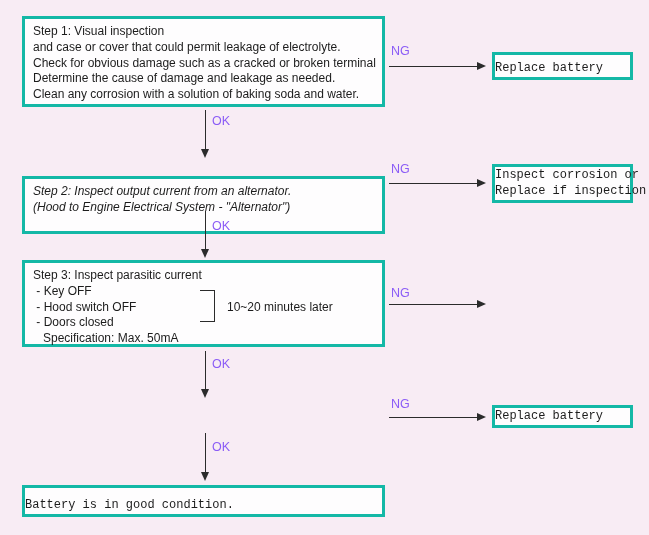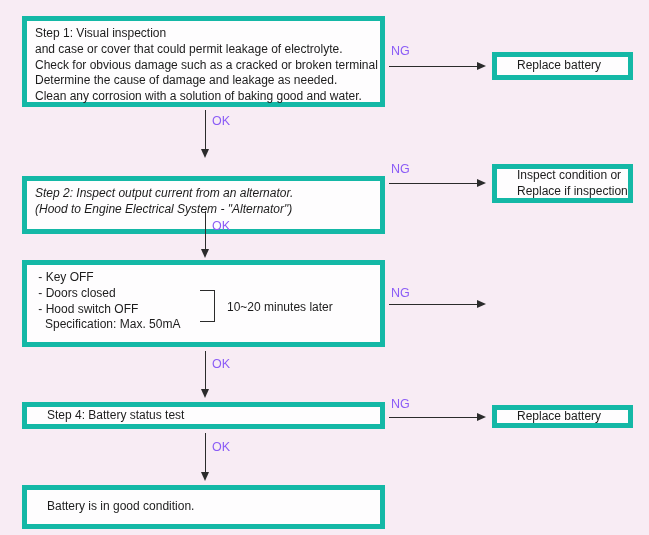--- a/index.html
+++ b/index.html
@@ -9,31 +9,31 @@
   }
   .canvas{
     position:relative;
     width:649px;height:535px;
     background:#f8ecf4;
     overflow:hidden;
   }
   .box{
     position:absolute;
     background:#fefdfe;
-    border:5px solid #14b8a6;
+    border:3px solid #14b8a6;
     box-sizing:border-box;
     color:#1c1c1c;
     font-size:12px;
   }
   .box .bline{
     white-space:pre;
     line-height:15.8px;
   }
   .pad{padding:5px 6px 0 8px;}
-  .vcenter{display:flex;flex-direction:column;justify-content:center;padding:0 6px 0 20px;}
+  .vcenter{display:flex;flex-direction:column;justify-content:flex-end;padding:0 6px 0 0;font-family:Liberation Mono, monospace;}
   .main-box{left:22px;width:363px;}
   .ng-box{left:492px;width:141px;}
   .vline{
     position:absolute;
     width:1px;
     background:#2b2b2b;
   }
   .hline{
     position:absolute;
     height:1px;
@@ -76,21 +76,21 @@
 </head>
 <body>
 
 <div class="canvas">
 
   <div class="box main-box pad" style="top:16px;height:91px;">
     <div class="bline">Step 1: Visual inspection</div>
     <div class="bline">and case or cover that could permit leakage of electrolyte.</div>
     <div class="bline">Check for obvious damage such as a cracked or broken terminal</div>
     <div class="bline">Determine the cause of damage and leakage as needed.</div>
-    <div class="bline">Clean any corrosion with a solution of baking good and water.</div>
+    <div class="bline">Clean any corrosion with a solution of baking soda and water.</div>
   </div>
 
   <div class="vline" style="left:205px;top:110px;height:40px;"></div>
   <div class="head-down" style="left:201px;top:149px;"></div>
   <div class="flow-label" style="left:212px;top:114px;">OK</div>
 
   <div class="flow-label" style="left:391px;top:44px;">NG</div>
   <div class="hline" style="left:389px;top:66px;width:89px;"></div>
   <div class="head-right" style="left:477px;top:62px;"></div>
   <div class="box ng-box vcenter" style="top:52px;height:28px;">
@@ -103,53 +103,51 @@
   </div>
 
   <div class="vline" style="left:205px;top:211px;height:40px;"></div>
   <div class="head-down" style="left:201px;top:249px;"></div>
   <div class="flow-label" style="left:212px;top:219px;">OK</div>
 
   <div class="flow-label" style="left:391px;top:162px;">NG</div>
   <div class="hline" style="left:389px;top:183px;width:89px;"></div>
   <div class="head-right" style="left:477px;top:179px;"></div>
   <div class="box ng-box vcenter" style="top:164px;height:39px;">
-    <div class="bline">Inspect condition or</div>
+    <div class="bline">Inspect corrosion or</div>
     <div class="bline">Replace if inspection</div>
   </div>
 
   <div class="box main-box pad" style="top:260px;height:87px;">
+    <div class="bline">Step 3: Inspect parasitic current</div>
     <div class="bline"> - Key OFF</div>
+    <div class="bline"> - Hood switch OFF</div>
     <div class="bline"> - Doors closed</div>
-    <div class="bline"> - Hood switch OFF</div>
     <div class="bline">   Specification: Max. 50mA</div>
   </div>
   <div class="bracket"></div>
   <div class="note">10~20 minutes later</div>
 
   <div class="vline" style="left:205px;top:351px;height:40px;"></div>
   <div class="head-down" style="left:201px;top:389px;"></div>
   <div class="flow-label" style="left:212px;top:357px;">OK</div>
 
   <div class="flow-label" style="left:391px;top:286px;">NG</div>
   <div class="hline" style="left:389px;top:304px;width:89px;"></div>
   <div class="head-right" style="left:477px;top:300px;"></div>
 
-  <div class="box main-box vcenter" style="top:402px;height:27px;">
-    <div class="bline">Step 4: Battery status test</div>
-  </div>
 
   <div class="vline" style="left:205px;top:433px;height:40px;"></div>
   <div class="head-down" style="left:201px;top:472px;"></div>
   <div class="flow-label" style="left:212px;top:440px;">OK</div>
 
   <div class="flow-label" style="left:391px;top:397px;">NG</div>
   <div class="hline" style="left:389px;top:417px;width:89px;"></div>
   <div class="head-right" style="left:477px;top:413px;"></div>
   <div class="box ng-box vcenter" style="top:405px;height:23px;">
     <div class="bline">Replace battery</div>
   </div>
 
-  <div class="box main-box vcenter" style="top:485px;height:44px;">
+  <div class="box main-box vcenter" style="top:485px;height:32px;">
     <div class="bline">Battery is in good condition.</div>
   </div>
 
 </div>
 
 </body></html>

